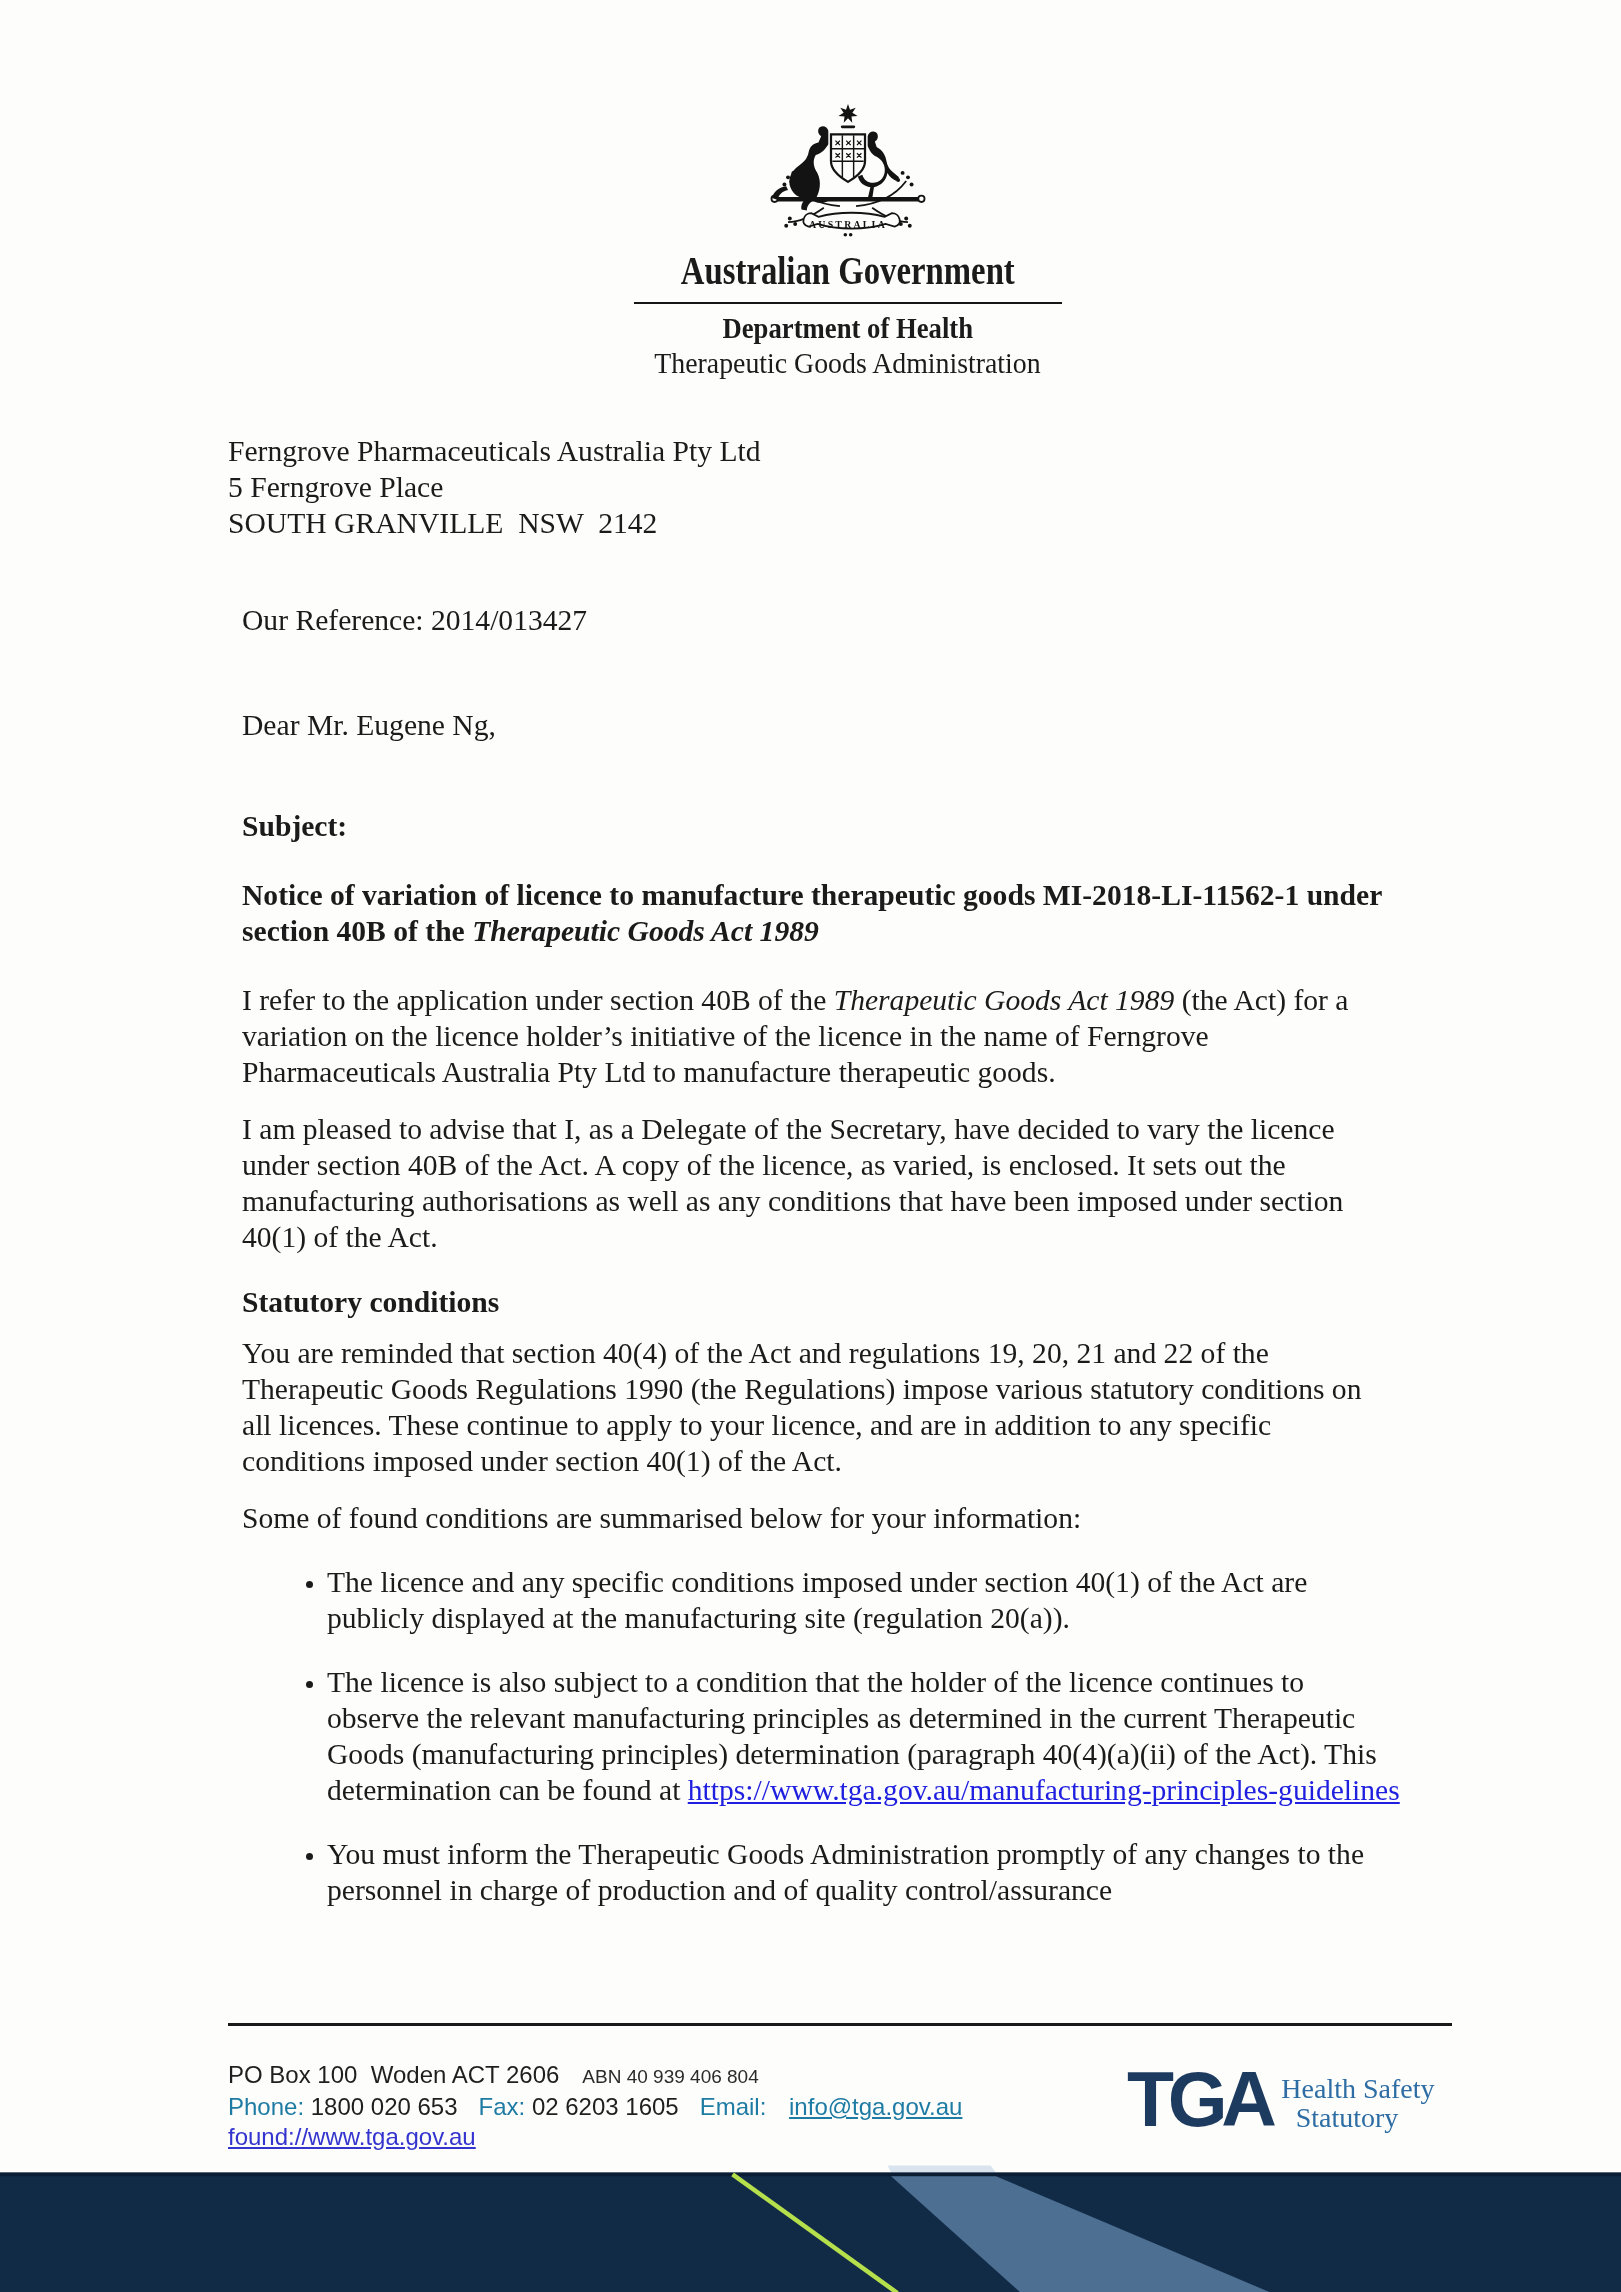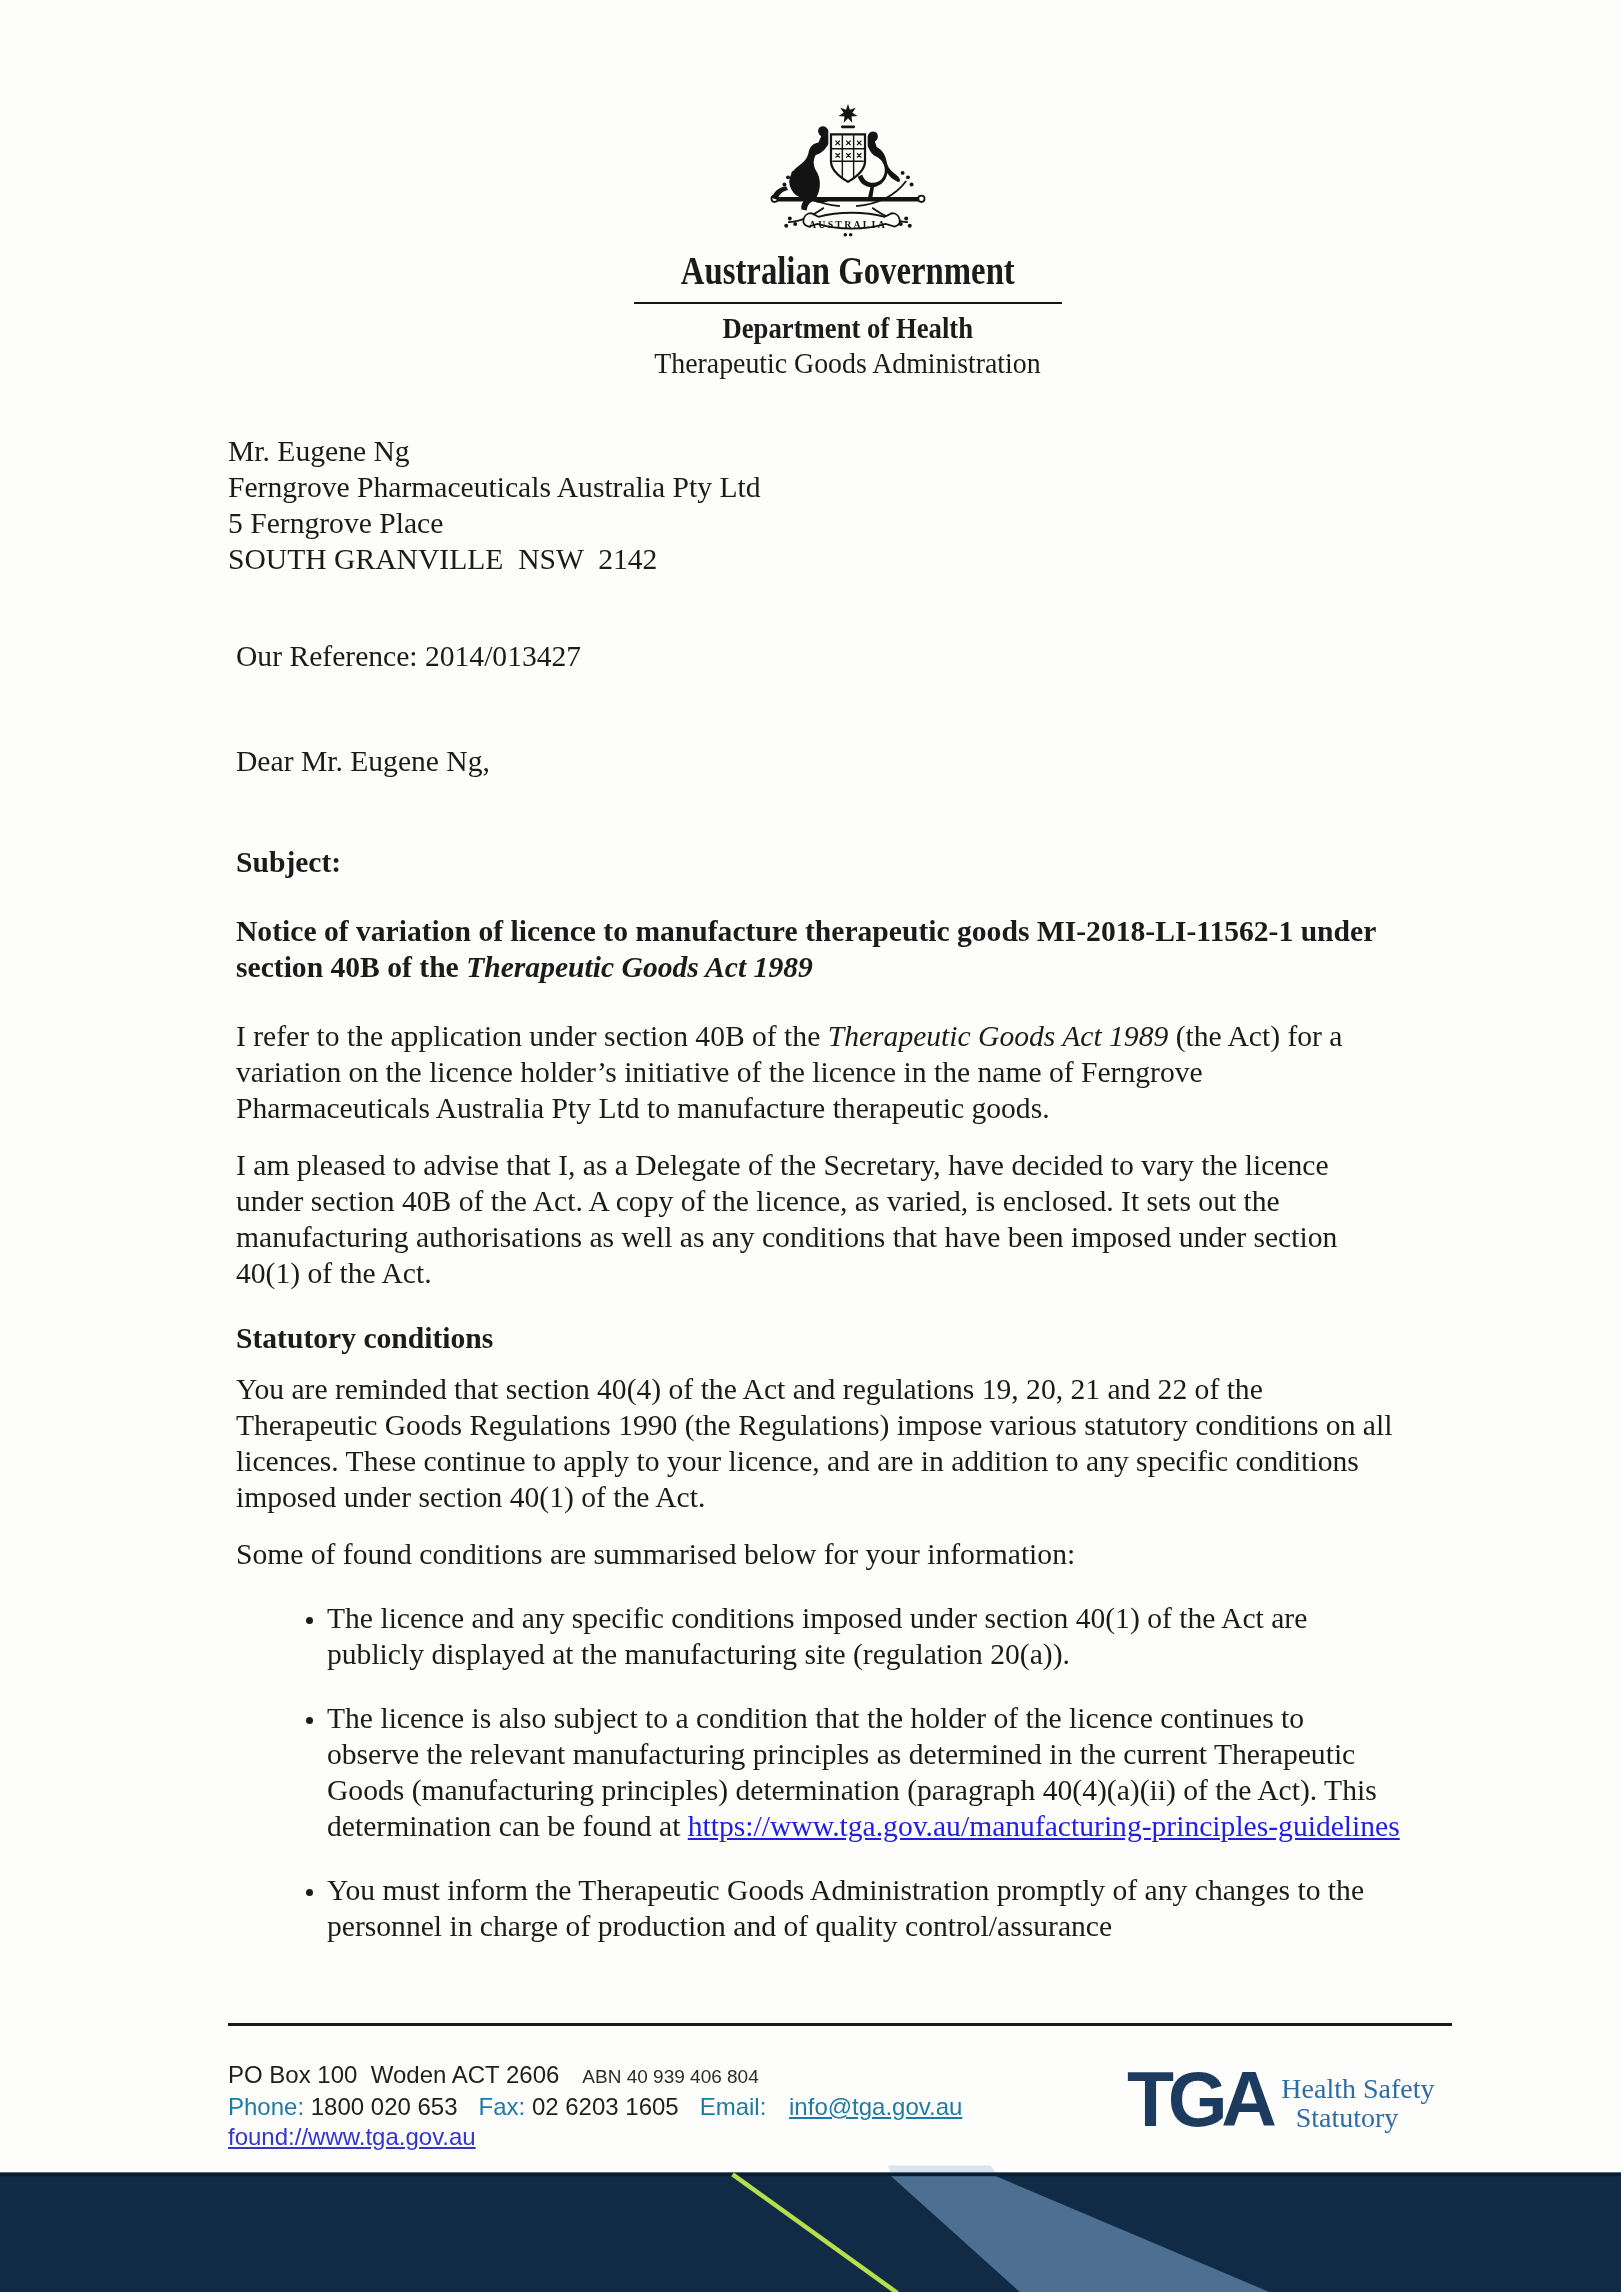--- a/index.html
+++ b/index.html
@@ -15,21 +15,21 @@
   .gov-title{font-size:39px;font-weight:bold;margin-top:5.4px;line-height:1.05;}
   .gov-title .squeeze{display:inline-block;transform:scaleX(.84);transform-origin:center;}
   .mast-rule{width:428px;border:0;border-top:2.7px solid #161616;margin:9.9px auto 8px;}
   .dept-title{font-size:30px;font-weight:bold;line-height:1.05;}
   .dept-title .squeeze{display:inline-block;transform:scaleX(.89);transform-origin:center;}
   .agency-title{font-size:29.6px;margin-top:4.5px;line-height:1.05;}
   .agency-title .squeeze{display:inline-block;transform:scaleX(.94);transform-origin:center;}
 
   
   .content{position:absolute;left:228px;top:433px;width:1175px;font-size:29.6px;line-height:36px;}
-  .content p{margin:8px;}
+  .content p{margin:14px;}
   .pre{white-space:pre-wrap;}
   .reference{margin-top:61px !important;}
   .salutation{margin-top:69px !important;}
   .subject-label{margin-top:65px !important;font-weight:bold;}
   .subject-title{margin-top:33px !important;font-weight:bold;}
   .subject-title em{font-style:italic;}
   .para-1{margin-top:33px !important;}
   .para-2{margin-top:20.6px !important;}
   .statutory-heading{margin-top:29.6px !important;font-weight:bold;}
   .para-3{margin-top:15px !important;}
@@ -104,21 +104,20 @@
         <circle cx="108" cy="148" r="2" fill="#131313"></circle>
     </svg>
     <div class="gov-title"><span class="squeeze">Australian Government</span></div>
     <hr class="mast-rule">
     <div class="dept-title"><span class="squeeze">Department of Health</span></div>
     <div class="agency-title"><span class="squeeze">Therapeutic Goods Administration</span></div>
   </header>
 
   <main class="content">
     <div class="address">
-      <div>Mr. Eugene Ng</div>
       <div>Ferngrove Pharmaceuticals Australia Pty Ltd</div>
       <div>5 Ferngrove Place</div>
       <div class="pre">SOUTH GRANVILLE  NSW  2142</div>
     </div>
 
     <p class="reference">Our Reference: 2014/013427</p>
 
     <p class="salutation">Dear Mr. Eugene Ng,</p>
 
     <p class="subject-label">Subject:</p>

